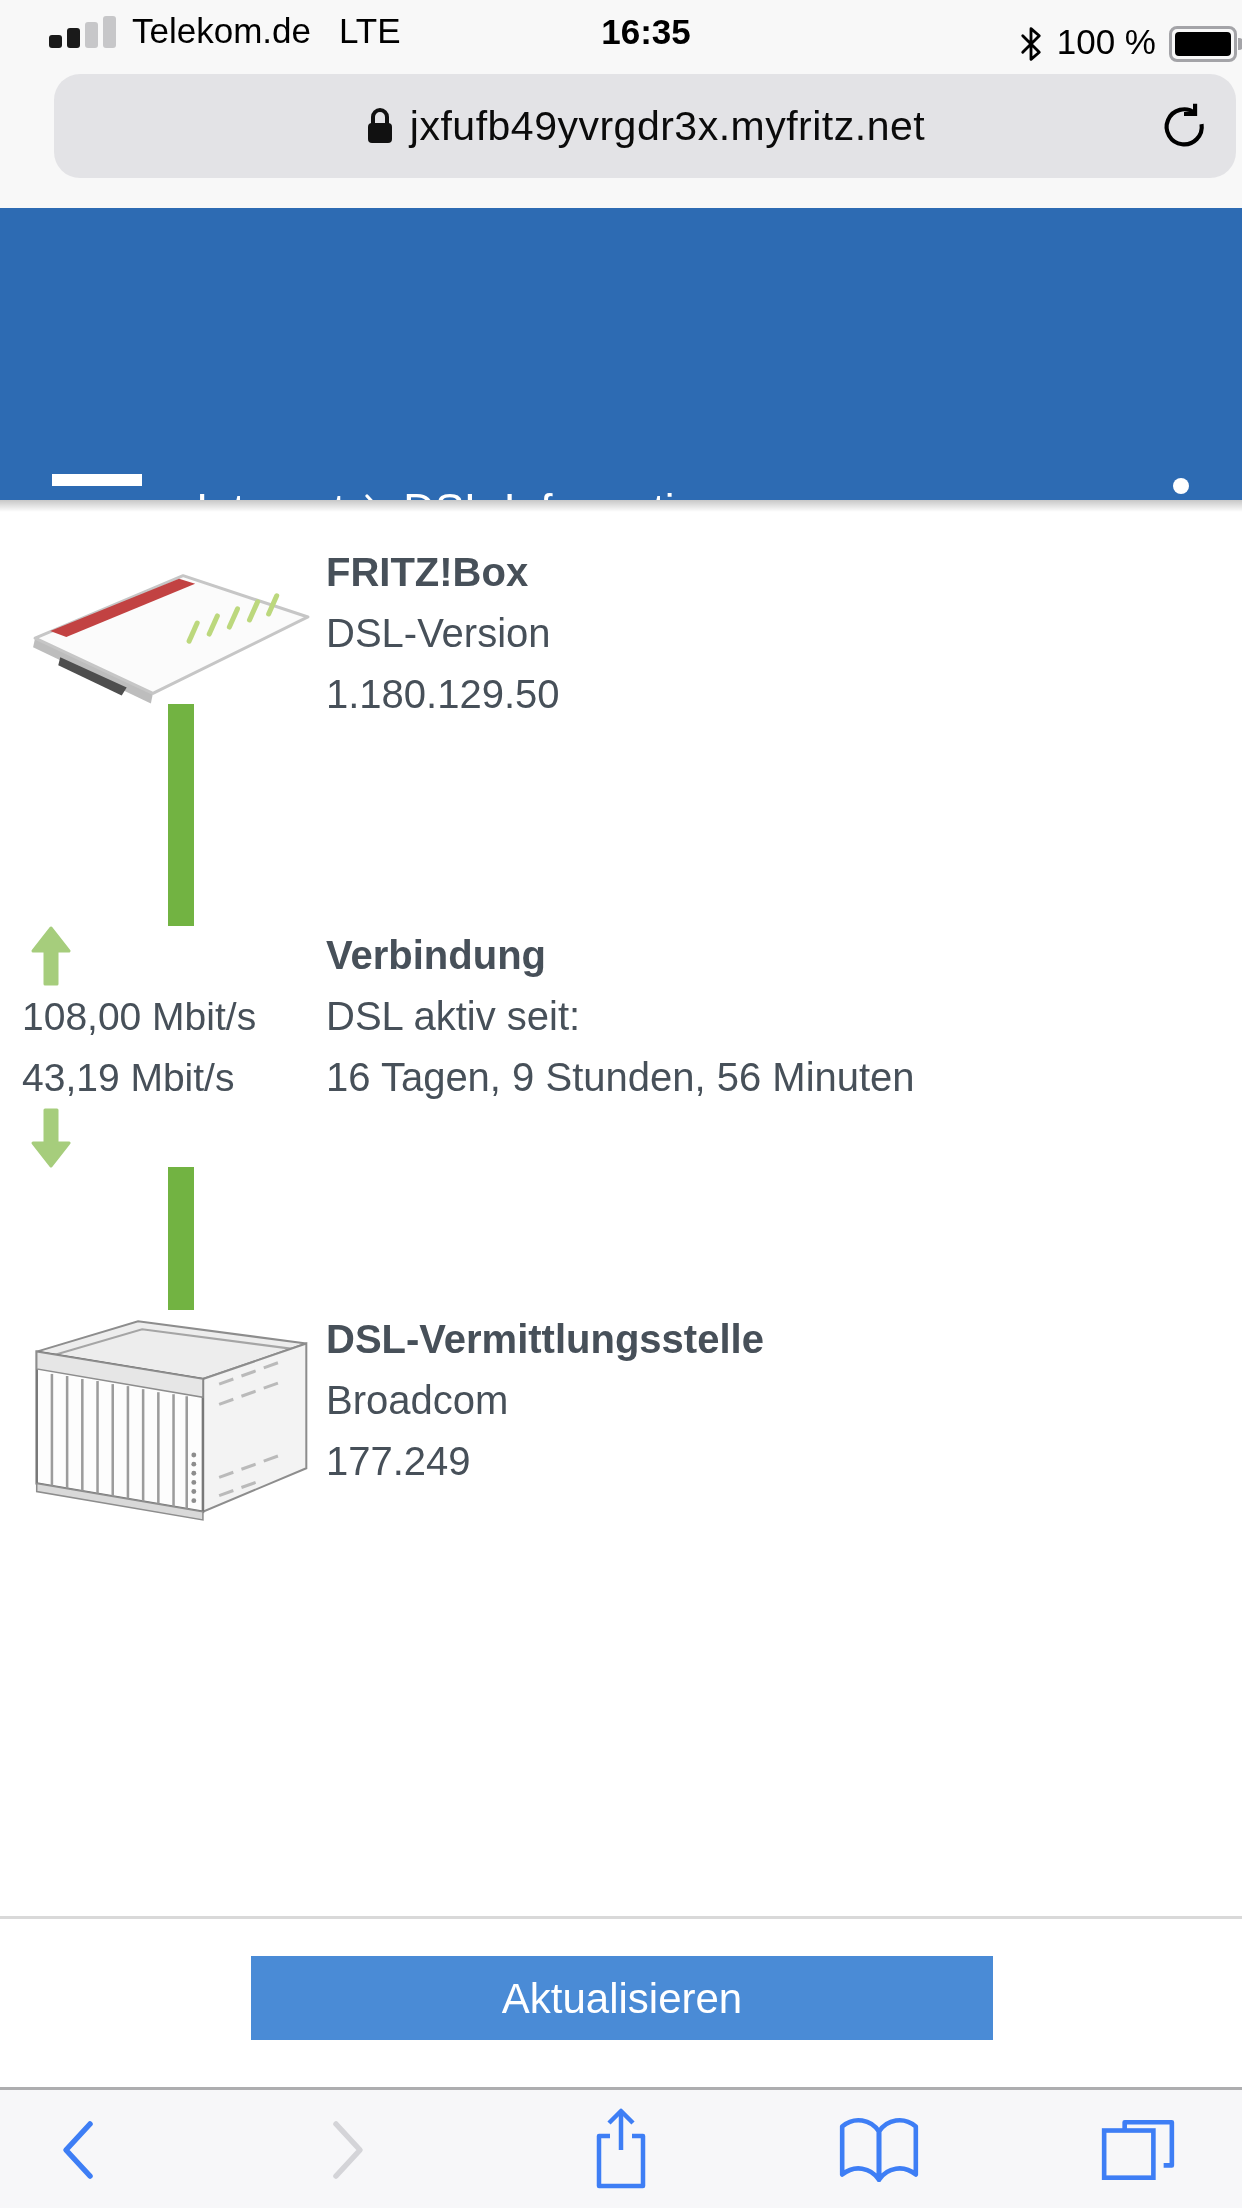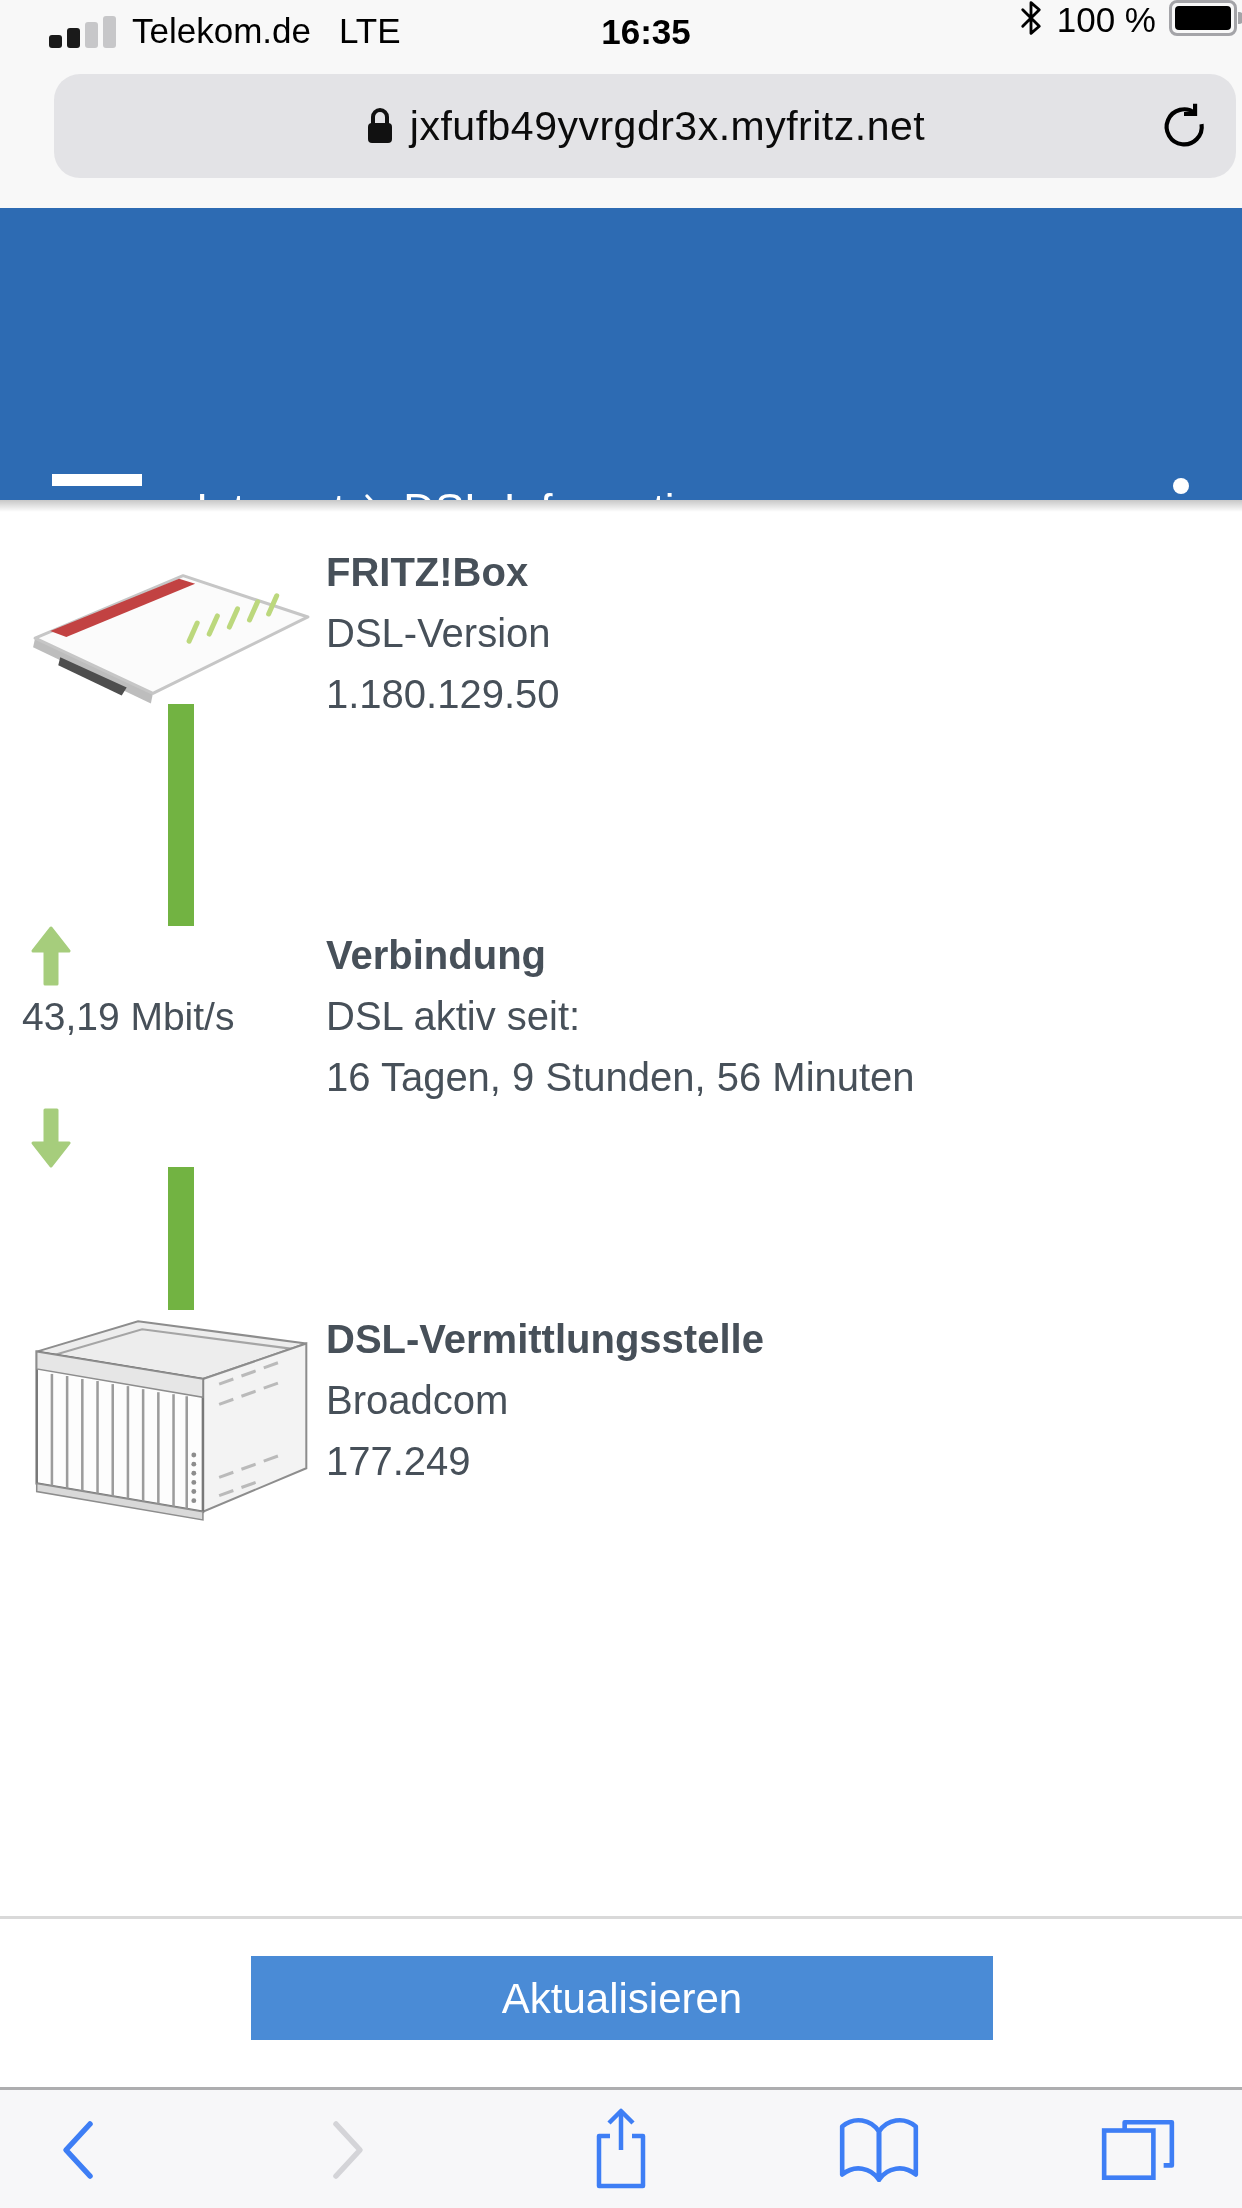--- a/index.html
+++ b/index.html
@@ -17,21 +17,21 @@
   .sigbars{display:flex;align-items:flex-end;gap:5px;height:34px;}
   .sigbars span{width:13px;border-radius:3px;display:block;}
   .sigbars span:nth-child(1){height:13px;background:#1a1a1a;}
   .sigbars span:nth-child(2){height:20px;background:#1a1a1a;}
   .sigbars span:nth-child(3){height:26px;background:#c7c7c9;}
   .sigbars span:nth-child(4){height:32px;background:#c7c7c9;}
   .st-txt{font-size:35px;color:#000;}
   .st-lte{margin-left:12px;}
   .clock{left:4px;top:0;width:1242px;height:62px;text-align:center;line-height:64px;
          font-size:35px;font-weight:700;color:#000;}
-  .status-right{right:26px;top:0;height:62px;display:flex;align-items:flex-start;gap:13px;}
+  .status-right{right:26px;top:0;height:62px;display:flex;align-items:flex-end;gap:13px;}
   .battery{position:relative;width:62px;height:30px;border:3px solid #a4a4a8;border-radius:8px;}
   .battery i{position:absolute;left:3px;top:3px;right:3px;bottom:3px;background:#000;border-radius:4px;}
   .battery b{position:absolute;right:-9px;top:9px;width:5px;height:12px;background:#a4a4a8;
              border-radius:0 4px 4px 0;}
 
   
   .urlfield{left:30px;top:74px;width:1182px;height:104px;background:#e3e3e6;border-radius:26px;
             display:flex;align-items:center;justify-content:center;gap:15px;margin-left:24px;}
   .url-text{font-size:41px;color:#0b0b0b;letter-spacing:.5px;}
   .reload{position:absolute;right:28px;top:28px;width:48px;height:48px;}
@@ -176,20 +176,21 @@
   <div>1.180.129.50</div>
 </div>
 
 <div class="greenbar bar1"></div>
 
 <svg class="arrow arrow-up" viewBox="0 0 46 60">
   <polygon points="23,2 41,25 29,25 29,58 17,58 17,25 5,25" fill="#a6cd7c" stroke="#a6cd7c" stroke-width="3" stroke-linejoin="round"></polygon>
 </svg>
 
 <div class="speeds">
+  <div>108,00 Mbit/s</div>
   <div>43,19 Mbit/s</div>
 </div>
 
 <svg class="arrow arrow-down" viewBox="0 0 46 60">
   <polygon points="23,58 41,35 29,35 29,2 17,2 17,35 5,35" fill="#a6cd7c" stroke="#a6cd7c" stroke-width="3" stroke-linejoin="round"></polygon>
 </svg>
 
 <div class="dia-text" style="top:925px;">
   <div class="ttl">Verbindung</div>
   <div>DSL aktiv seit:</div>

